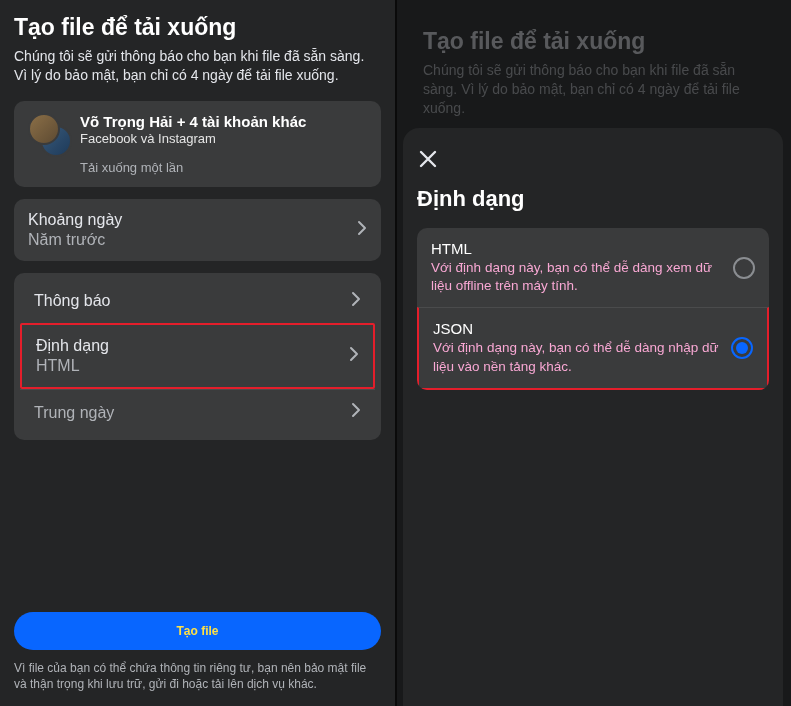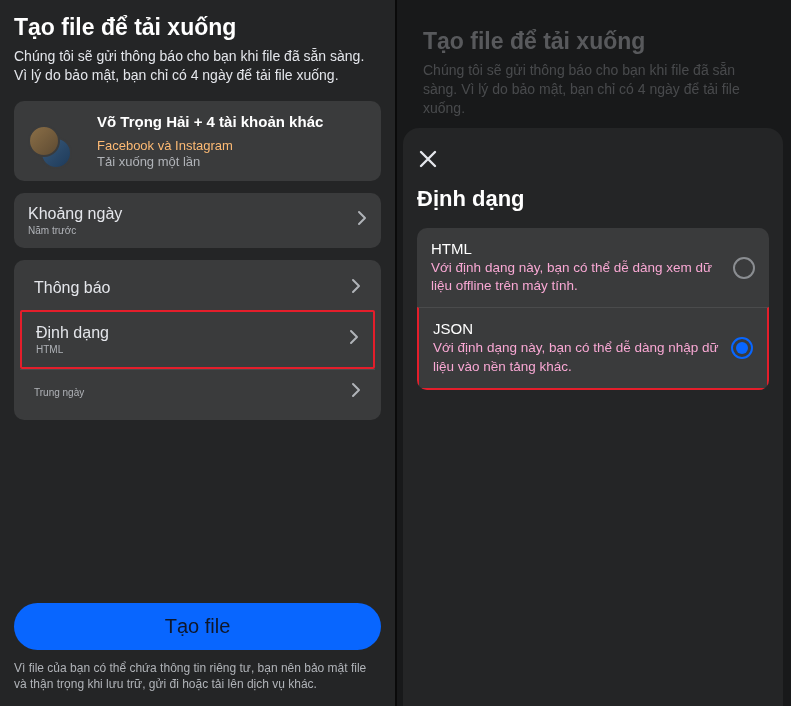--- a/index.html
+++ b/index.html
@@ -44,22 +44,22 @@
       margin-bottom: 16px;
     }
     .card {
       background: #3a3b3c;
       border-radius: 10px;
       padding: 12px 14px;
       margin-bottom: 12px;
     }
     .account-card {
       display: flex;
-      align-items: flex-end;
-      gap: 25px;
+      align-items: flex-start;
+      gap: 8px;
     }
     .avatar-stack {
       position: relative;
       width: 44px;
       height: 44px;
       flex-shrink: 0;
     }
     .avatar {
       position: absolute;
       width: 32px;
@@ -71,42 +71,42 @@
     .avatar-1 { top: 0; left: 0; z-index: 2; }
     .avatar-2 { bottom: 0; right: 0; z-index: 1; background: linear-gradient(135deg, #3a5a7a, #1d3a5a); }
     .account-info { flex: 1; }
     .account-title {
       font-size: 15px;
       font-weight: 600;
       color: #fff;
     }
     .account-sub {
       font-size: 13px;
-      color: #fdba74;
-      margin-top: 8px;
+      color: #e5e5e5;
+      margin-top: 1px;
     }
     .account-sub2 {
       font-size: 13px;
       color: #b0b3b8;
-      margin-top: 1px;
+      margin-top: 14px;
     }
     .row-card {
       display: flex;
       align-items: center;
       justify-content: flex-end;
       gap: 8px;
     }
     .row-content { flex: 1; }
     .row-title {
       font-size: 16px;
       color: #e4e6eb;
       font-weight: 400;
     }
     .row-sub {
-      font-size: 10px;
+      font-size: 16px;
       color: #b0b3b8;
       margin-top: 2px;
     }
     .chevron {
       flex-shrink: 0;
       margin-left: 10px;
     }
     .multi-card { padding: 6px; }
     .multi-row {
       padding: 12px 14px;
@@ -124,26 +124,26 @@
       border: 2px solid #e41e2b;
     }
     .bottom-area {
       position: absolute;
       bottom: 14px;
       left: 14px;
       right: 14px;
     }
     .big-btn {
       background: #0866ff;
-      color: #0f172a;
+      color: #fde047;
       border-radius: 24px;
       width: 100%;
       padding: 12px 0;
-      font-size: 20px;
-      font-weight: 400;
+      font-size: 12px;
+      font-weight: 700;
       text-align: center;
       border: none;
       cursor: pointer;
       margin-bottom: 10px;
     }
     .footer-text {
       font-size: 12px;
       color: #b0b3b8;
       line-height: 1.35;
     }

